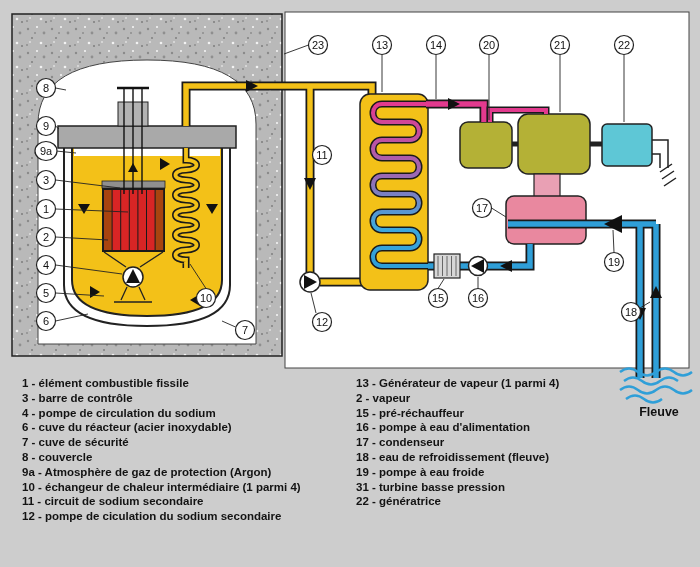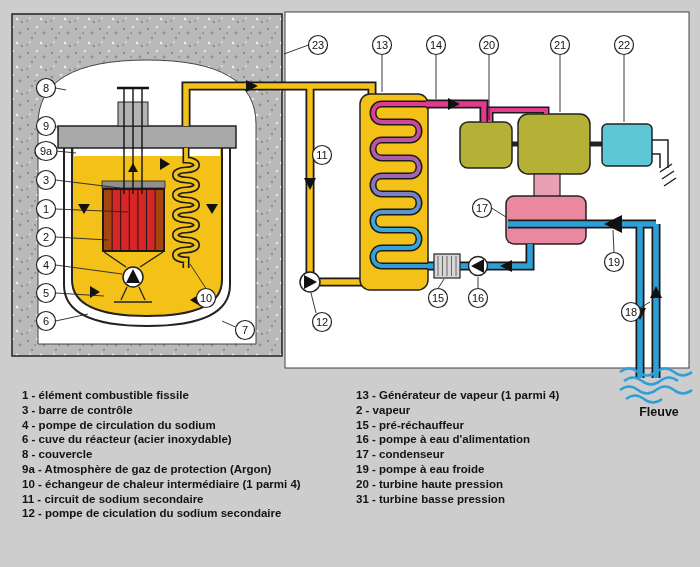--- a/index.html
+++ b/index.html
@@ -7,21 +7,21 @@
     width:700px;height:567px;position:relative;overflow:hidden;
     background:#cdcdcd;
     font-family:"Liberation Sans",sans-serif;
   }
   .stage{position:absolute;inset:0}
   svg{display:block}
   svg text.num{font-size:11px;fill:#111;font-family:"Liberation Sans",sans-serif}
   svg text.fleuve{font-size:12.5px;font-weight:bold;fill:#111;font-family:"Liberation Sans",sans-serif}
   .legend{
     position:absolute;top:376px;color:#131313;
-    font-weight:bold;font-size:11.5px;line-height:14.8px;white-space:nowrap;margin-top:12px;
+    font-weight:bold;font-size:11.5px;line-height:14.8px;white-space:nowrap;
   }
   .legend-left{left:22px}
   .legend-right{left:356px}
 </style>
 </head>
 <body>
 
 <div class="stage">
 <svg width="700" height="567" viewBox="0 0 700 567">
   <defs>
@@ -319,28 +319,30 @@
         </g>
   </g>
 </svg>
 </div>
 
 <div class="legend legend-left">
   <div>1 - élément combustible fissile</div>
   <div>3 - barre de contrôle</div>
   <div>4 - pompe de circulation du sodium</div>
   <div>6 - cuve du réacteur (acier inoxydable)</div>
+  <div>7 - cuve de sécurité</div>
   <div>8 - couvercle</div>
   <div>9a - Atmosphère de gaz de protection (Argon)</div>
   <div>10 - échangeur de chaleur intermédiaire (1 parmi 4)</div>
   <div>11 - circuit de sodium secondaire</div>
   <div>12 - pompe de ciculation du sodium secondaire</div>
 </div>
 <div class="legend legend-right">
   <div>13 - Générateur de vapeur (1 parmi 4)</div>
   <div>2 - vapeur</div>
   <div>15 - pré-réchauffeur</div>
   <div>16 - pompe à eau d'alimentation</div>
   <div>17 - condenseur</div>
+  <div>18 - eau de refroidissement (fleuve)</div>
   <div>19 - pompe à eau froide</div>
-  <div>20 - turbine haute pression</div>
   <div>31 - turbine basse pression</div>
+  <div>22 - génératrice</div>
 </div>
 
 </body></html>

